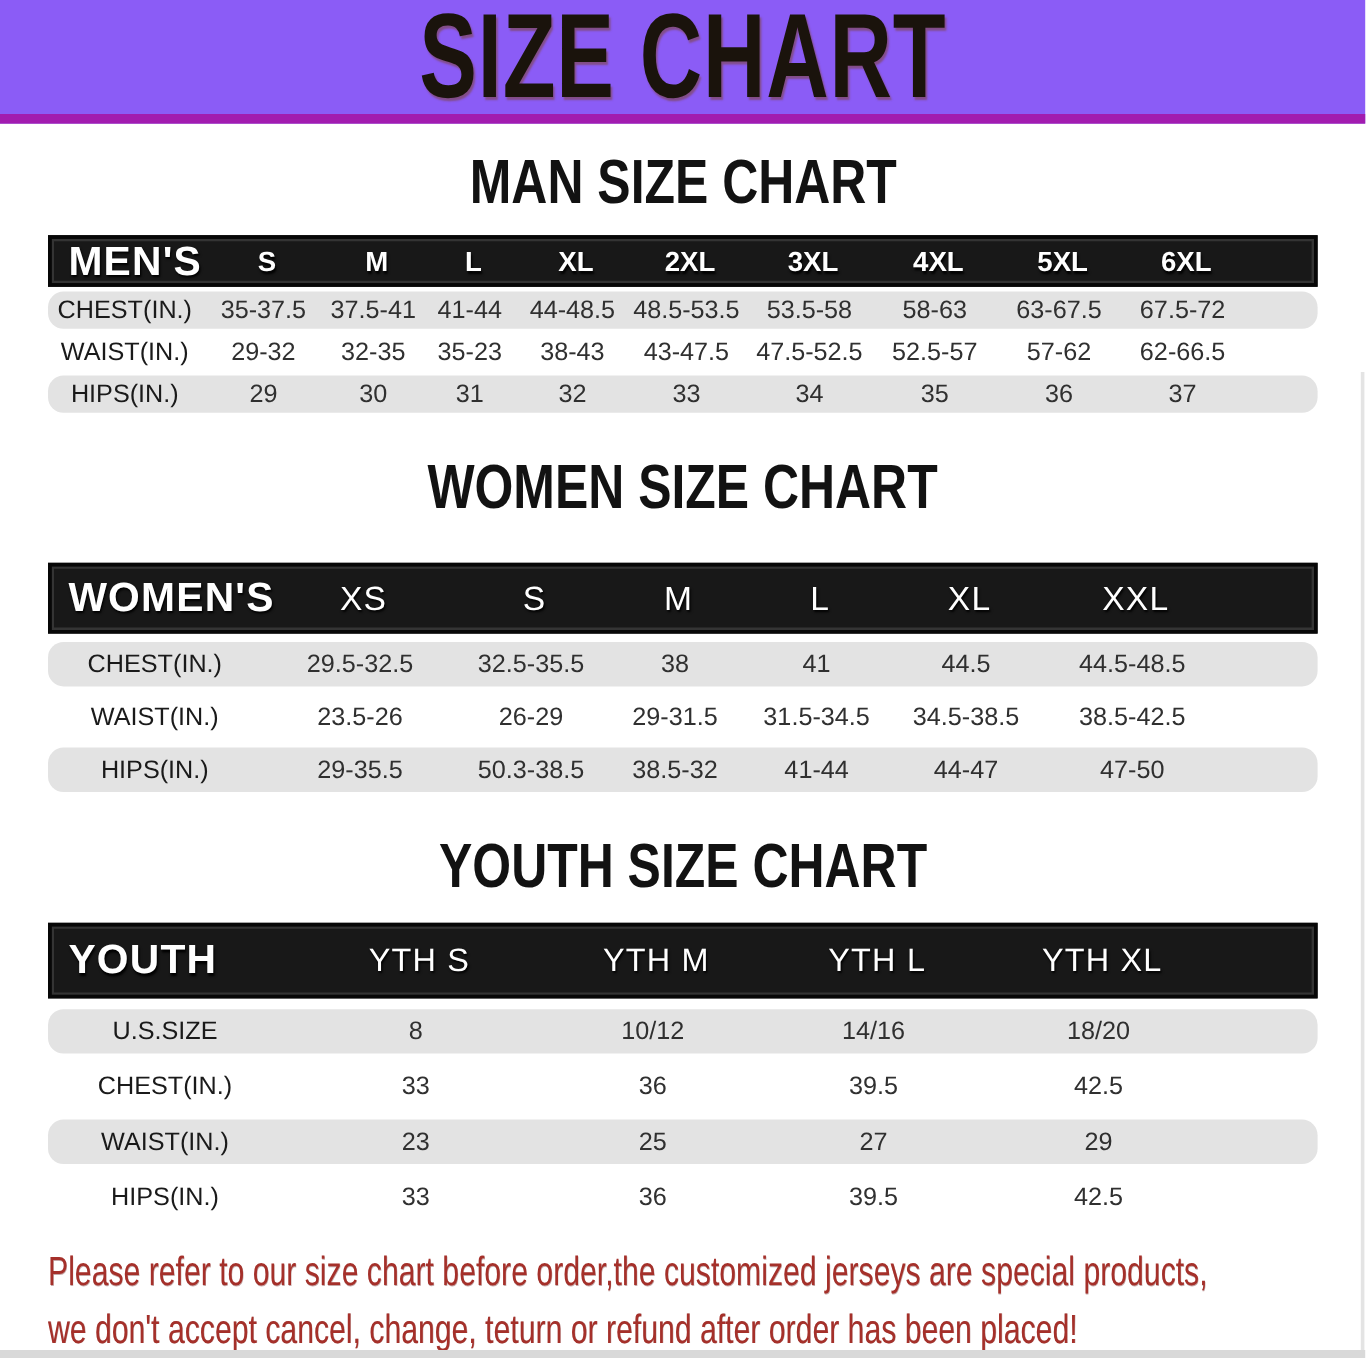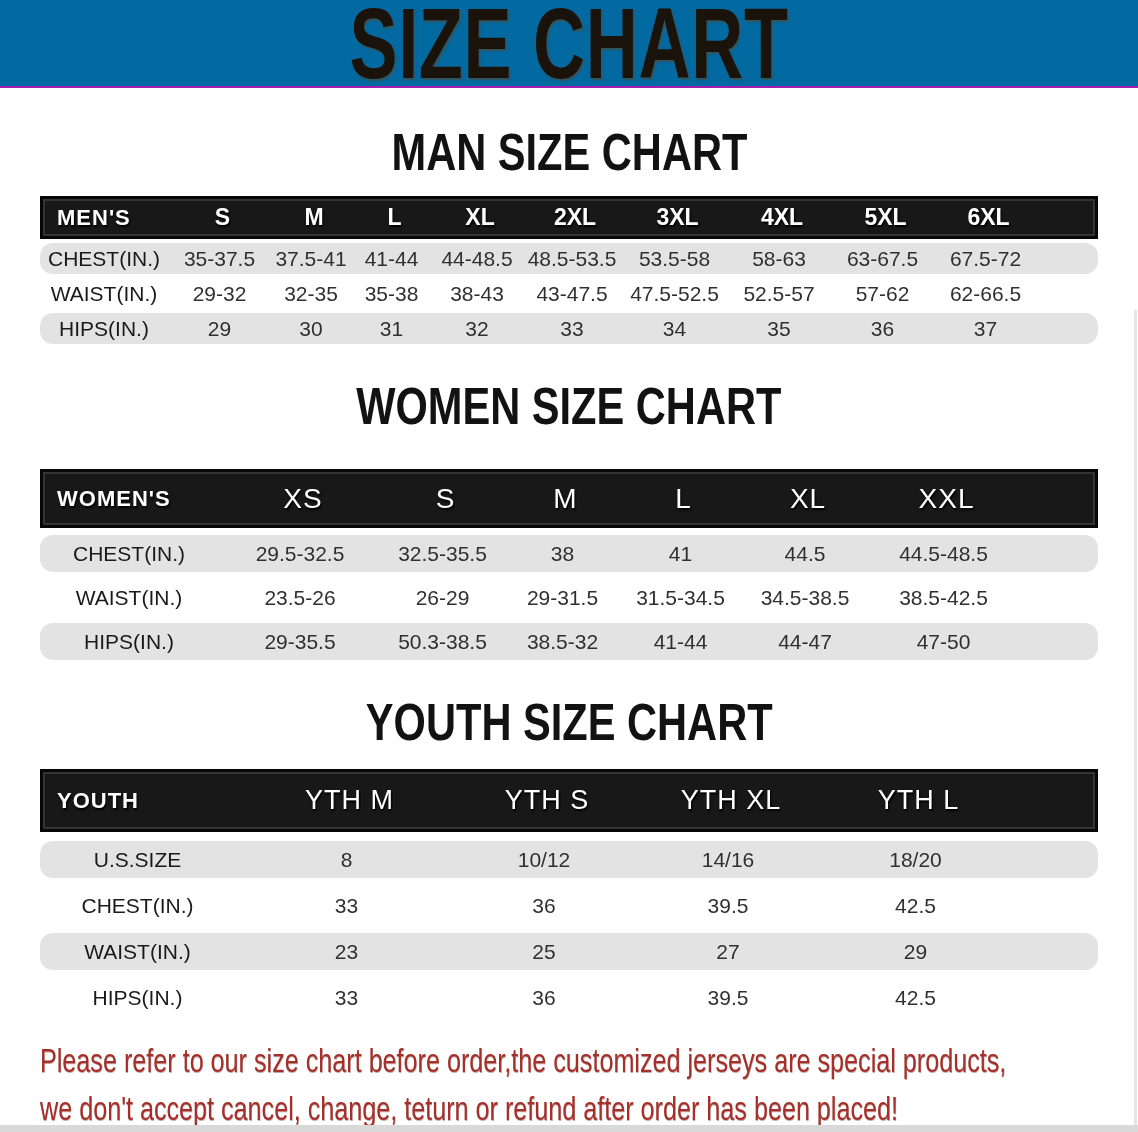--- a/index.html
+++ b/index.html
@@ -8,23 +8,23 @@
   .page {
     position: relative;
     width: 1138px;
     height: 1132px;
     background: #ffffff;
     overflow: hidden;
   }
   
   .banner {
     position: absolute; top: 0; left: 0;
-    width: 1138px; height: 88px;
-    background: #0369a1;
-    border-bottom: 2px solid #a21caf;
+    width: 1138px; height: 103px;
+    background: #8b5cf6;
+    border-bottom: 8px solid #a21caf;
     display: flex; align-items: center; justify-content: center;
   }
   .banner-title {
     font-size: 100px; font-weight: 700; color: #1a130c;
     letter-spacing: 1px; white-space: nowrap;
     transform: scaleX(0.72);
     text-shadow: 2px 2px 2px rgba(120,60,0,0.45);
     line-height: 103px;
   }
   
@@ -53,21 +53,21 @@
     box-shadow: inset 0 0 0 2px #343434;
     color: #ffffff;
   }
   .t-men   .thead { height: 43px; }
   .t-women .thead { height: 59px; margin-top: 16px; }
   .t-youth .thead { height: 63px; }
   .t-men   .thead, .t-men   .trow { grid-template-columns: 128px 103px 80px 81px 90px 100px 105px 104px 103px 103px 1fr; }
   .t-women .thead, .t-women .trow { grid-template-columns: 178px 164px 121px 119px 117px 132px 145px 1fr; }
   .t-youth .thead, .t-youth .trow { grid-template-columns: 195px 199px 172px 172px 179px 1fr; gap: 12px; }
   .corner-label {
-    font-weight: 700; font-size: 22px; letter-spacing: 1px;
+    font-weight: 700; font-size: 34px; letter-spacing: 1px;
     padding-left: 14px; white-space: nowrap;
     text-shadow: 1px 2px 2px #000;
   }
   .size-label {
     text-align: center; white-space: nowrap;
     text-shadow: 1px 2px 2px #000;
   }
   .t-men   .size-label { font-size: 23px; font-weight: 700; }
   .t-women .size-label { font-size: 28px; font-weight: 400; letter-spacing: 1px; }
   .t-youth .size-label { font-size: 27px; font-weight: 400; letter-spacing: 1px; }
@@ -143,21 +143,21 @@
       <div class="cell">53.5-58</div>
       <div class="cell">58-63</div>
       <div class="cell">63-67.5</div>
       <div class="cell">67.5-72</div>
       <div></div>
     </div>
     <div class="trow white">
       <div class="row-label">WAIST(IN.)</div>
       <div class="cell">29-32</div>
       <div class="cell">32-35</div>
-      <div class="cell">35-38</div>
+      <div class="cell">35-23</div>
       <div class="cell">38-43</div>
       <div class="cell">43-47.5</div>
       <div class="cell">47.5-52.5</div>
       <div class="cell">52.5-57</div>
       <div class="cell">57-62</div>
       <div class="cell">62-66.5</div>
       <div></div>
     </div>
     <div class="trow gray">
       <div class="row-label">HIPS(IN.)</div>
@@ -221,24 +221,24 @@
     </div>
   </div>
 
   <div class="section-title title-youth">
     <span>YOUTH SIZE CHART</span>
   </div>
 
   <div class="size-table t-youth">
     <div class="thead">
       <div class="corner-label">YOUTH</div>
+      <div class="size-label">YTH S</div>
       <div class="size-label">YTH M</div>
-      <div class="size-label">YTH S</div>
+      <div class="size-label">YTH L</div>
       <div class="size-label">YTH XL</div>
-      <div class="size-label">YTH L</div>
       <div></div>
     </div>
     <div class="trow gray">
       <div class="row-label">U.S.SIZE</div>
       <div class="cell">8</div>
       <div class="cell">10/12</div>
       <div class="cell">14/16</div>
       <div class="cell">18/20</div>
       <div></div>
     </div>

